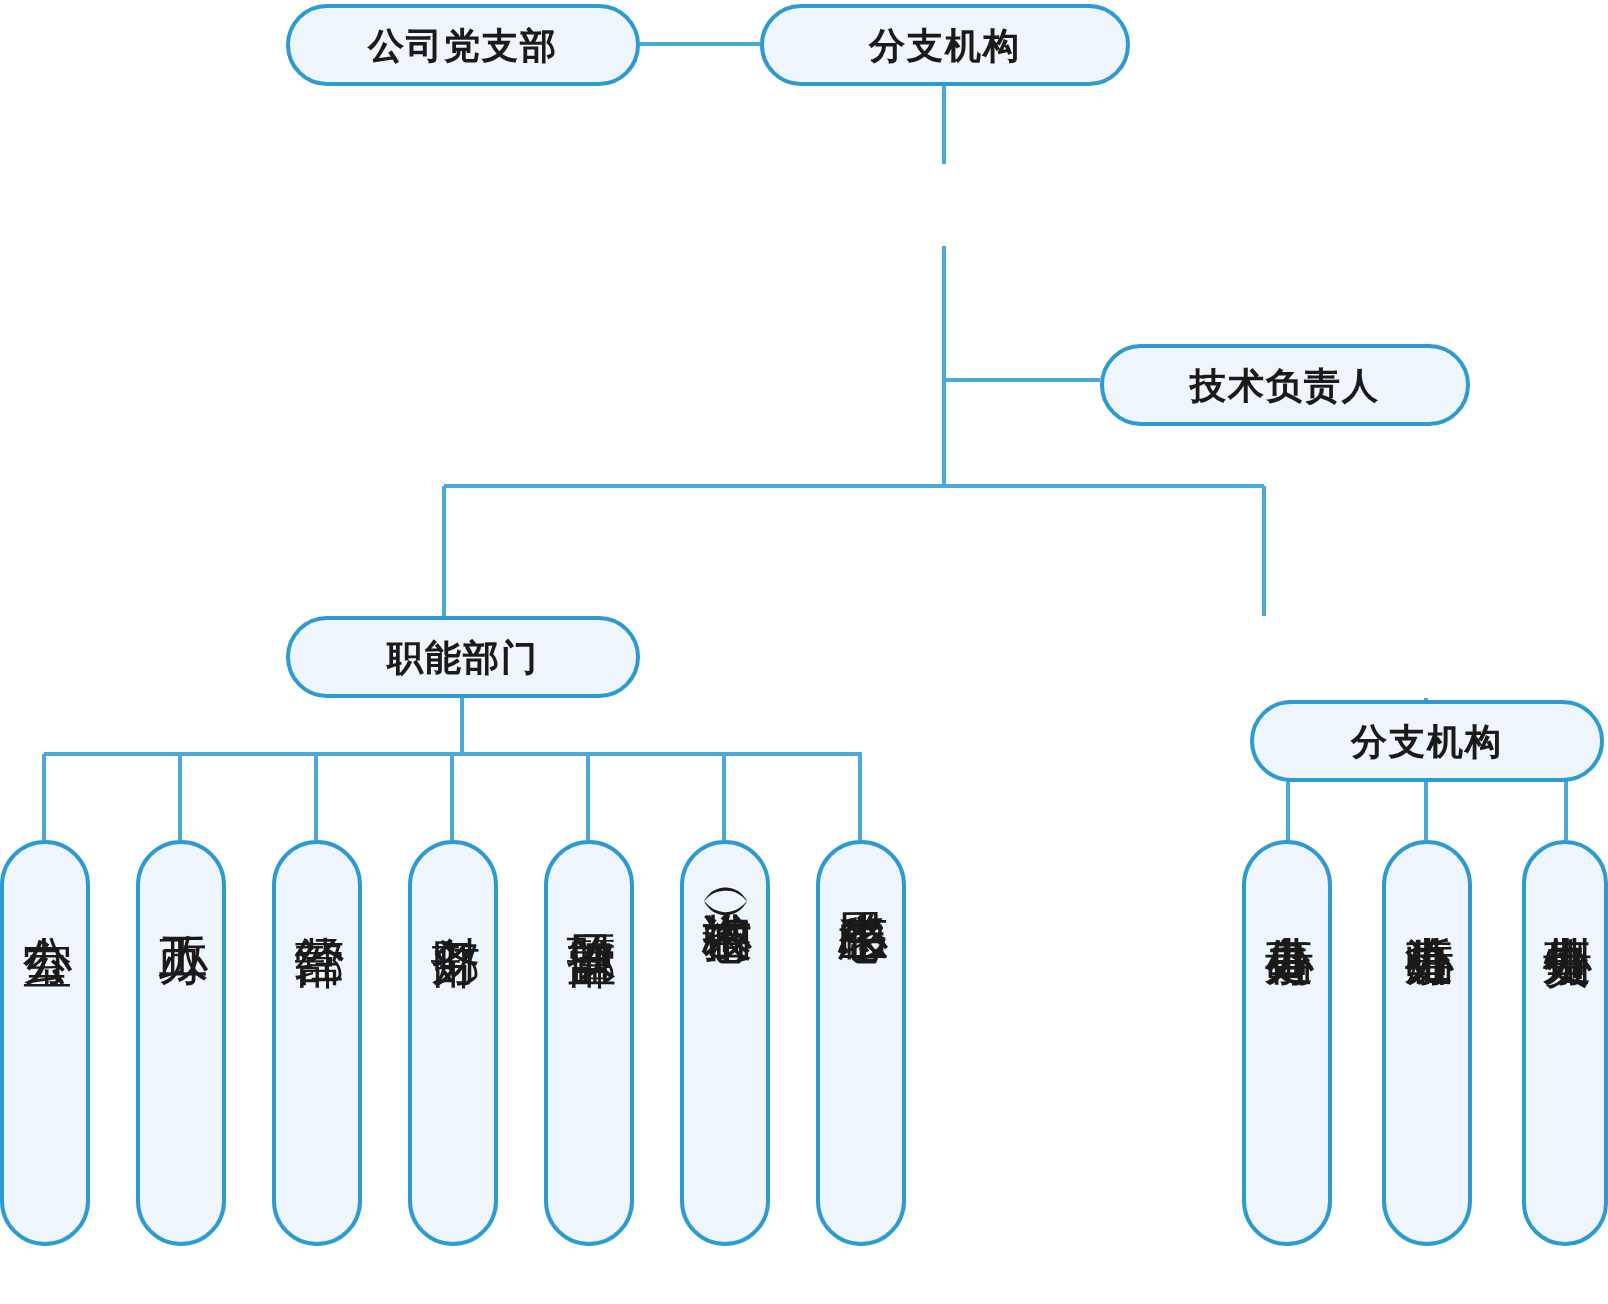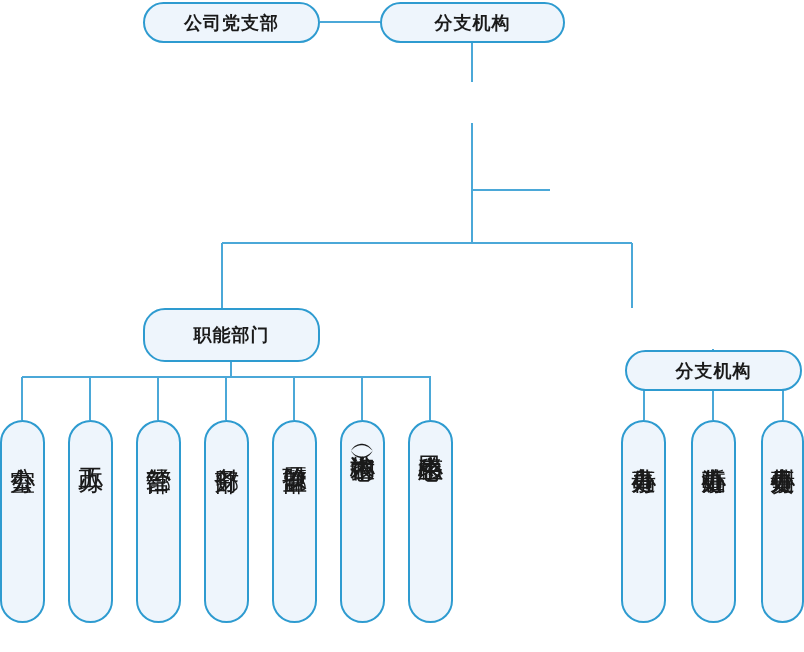--- a/index.html
+++ b/index.html
@@ -109,22 +109,25 @@
 
   <div class="node horiz" style="left:143px; top:2px; width:177px; height:41px;">
     <span class="hlabel">公司党支部</span>
   </div>
 
   <div class="node horiz" style="left:380px; top:2px; width:185px; height:41px;">
     <span class="hlabel">分支机构</span>
   </div>
 
 
+  <div class="node horiz" style="left:550px; top:172px; width:185px; height:41px;">
+    <span class="hlabel">技术负责人</span>
+  </div>
 
-  <div class="node horiz" style="left:143px; top:308px; width:177px; height:54px;">
+  <div class="node horiz" style="left:143px; top:308px; width:177px; height:41px;">
     <span class="hlabel">职能部门</span>
   </div>
 
   <div class="node horiz" style="left:625px; top:308px; width:177px; height:41px;margin-top:42px;">
     <span class="hlabel">分支机构</span>
   </div>
 
   <div id="leaf-layer">
       <div class="node vert" style="left: 0px; top: 420px; width: 45px; height: 203px;">
         <span class="vlabel">办公室</span>

